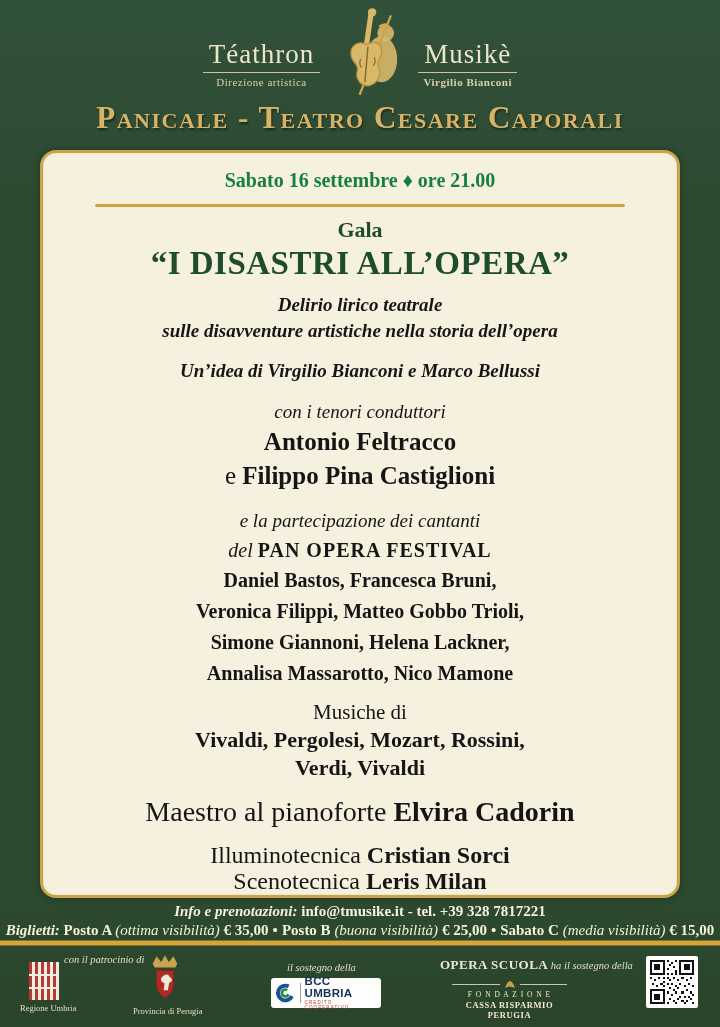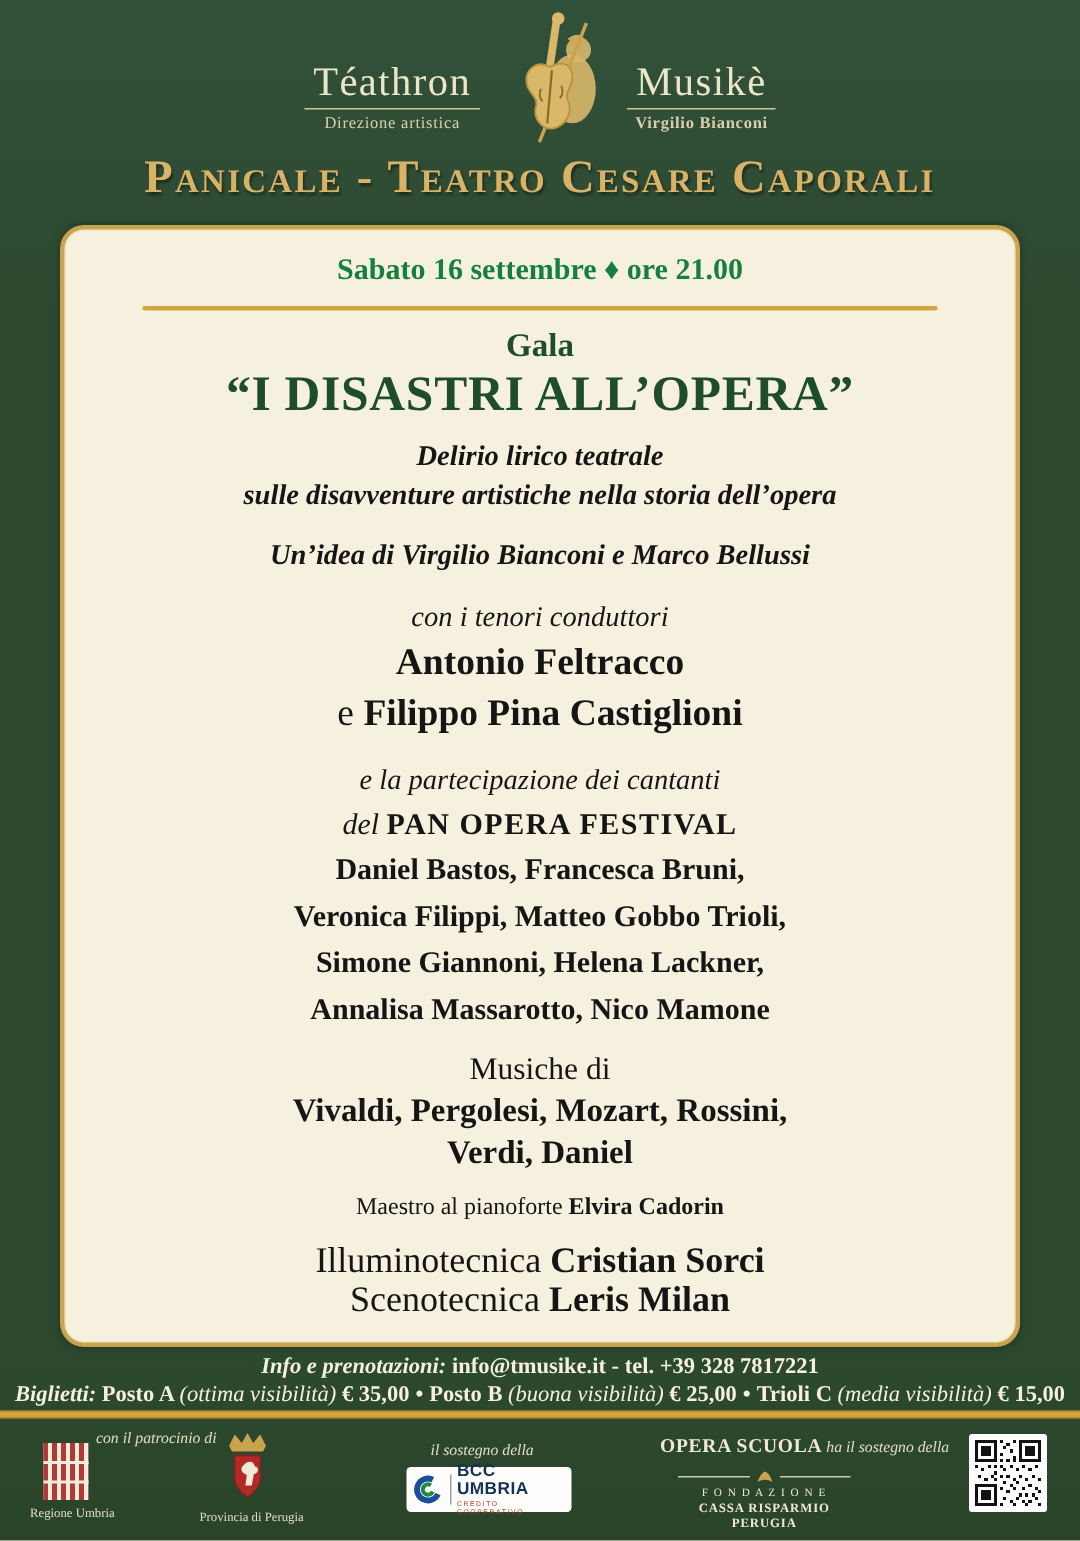--- a/index.html
+++ b/index.html
@@ -36,21 +36,21 @@
   .idea { margin-top:16px; font-size:19px; font-weight:bold; font-style:italic; }
   .intro { margin-top:19px; font-size:19px; font-style:italic; }
   .tenor { margin-top:4px; font-size:25px; font-weight:bold; line-height:30px; }
   .tenor .reg { font-weight:400; }
   .festival { margin-top:4px; font-size:20px; line-height:28px; }
   .festival .pre { font-style:italic; }
   .festival .name { font-weight:bold; letter-spacing:1px; }
   .singers { margin-top:1px; font-size:20px; font-weight:bold; line-height:31px; }
   .music-label { margin-top:11px; font-size:21px; }
   .composers { margin-top:1px; font-size:22px; font-weight:bold; line-height:28px; }
-  .maestro { margin-top:14px; font-size:16px; }
+  .maestro { margin-top:14px; font-size:28px; }
   .maestro b { font-weight:bold; }
   .tech { margin-top:14px; font-size:24px; line-height:26px; }
   .tech b { font-weight:bold; }
 
   
   .info-band { position:absolute; top:902px; left:0; width:100%; text-align:center;
                color:#f5f1da; font-size:15px; font-weight:bold; line-height:19px; }
   .info-band .it { font-style:italic; }
   .info-band .note { font-weight:400; font-style:italic; }
   .info-band .bullet { margin:0 4px; }
@@ -136,33 +136,33 @@
     <div class="festival"><span class="pre">del </span><span class="name">PAN OPERA FESTIVAL</span></div>
     <div class="singers">
       <span>Daniel Bastos, Francesca Bruni,</span><br>
       <span>Veronica Filippi, Matteo Gobbo Trioli,</span><br>
       <span>Simone Giannoni, Helena Lackner,</span><br>
       <span>Annalisa Massarotto, Nico Mamone</span>
     </div>
     <div class="music-label">Musiche di</div>
     <div class="composers">
       <span>Vivaldi, Pergolesi, Mozart, Rossini,</span><br>
-      <span>Verdi, Daniel</span>
+      <span>Verdi, Vivaldi</span>
     </div>
     <div class="maestro"><span>Maestro al pianoforte </span><b>Elvira Cadorin</b></div>
     <div class="tech">
       <span>Illuminotecnica </span><b>Cristian Sorci</b><br>
       <span>Scenotecnica </span><b>Leris Milan</b>
     </div>
   </div>
 
   <div class="info-band">
     <div><span class="it">Info e prenotazioni: </span><span>info@tmusike.it - tel. +39 328 7817221</span></div>
     <div>
-      <span class="it">Biglietti: </span><span>Posto A </span><span class="note">(ottima visibilità)</span><span> € 35,00</span><span class="bullet">•</span><span>Posto B </span><span class="note">(buona visibilità)</span><span> € 25,00</span><span class="bullet">•</span><span>Trioli C </span><span class="note">(media visibilità)</span><span> € 15,00</span>
+      <span class="it">Biglietti: </span><span>Posto A </span><span class="note">(ottima visibilità)</span><span> € 35,00</span><span class="bullet">•</span><span>Posto B </span><span class="note">(buona visibilità)</span><span> € 25,00</span><span class="bullet">•</span><span>Sabato C </span><span class="note">(media visibilità)</span><span> € 15,00</span>
     </div>
   </div>
   <div class="gold-line"></div>
 
   <div class="footer">
     <div class="patronage">con il patrocinio di</div>
 
     <div class="regione">
       <div class="regione-logo">
           <div class="gap1"></div>

